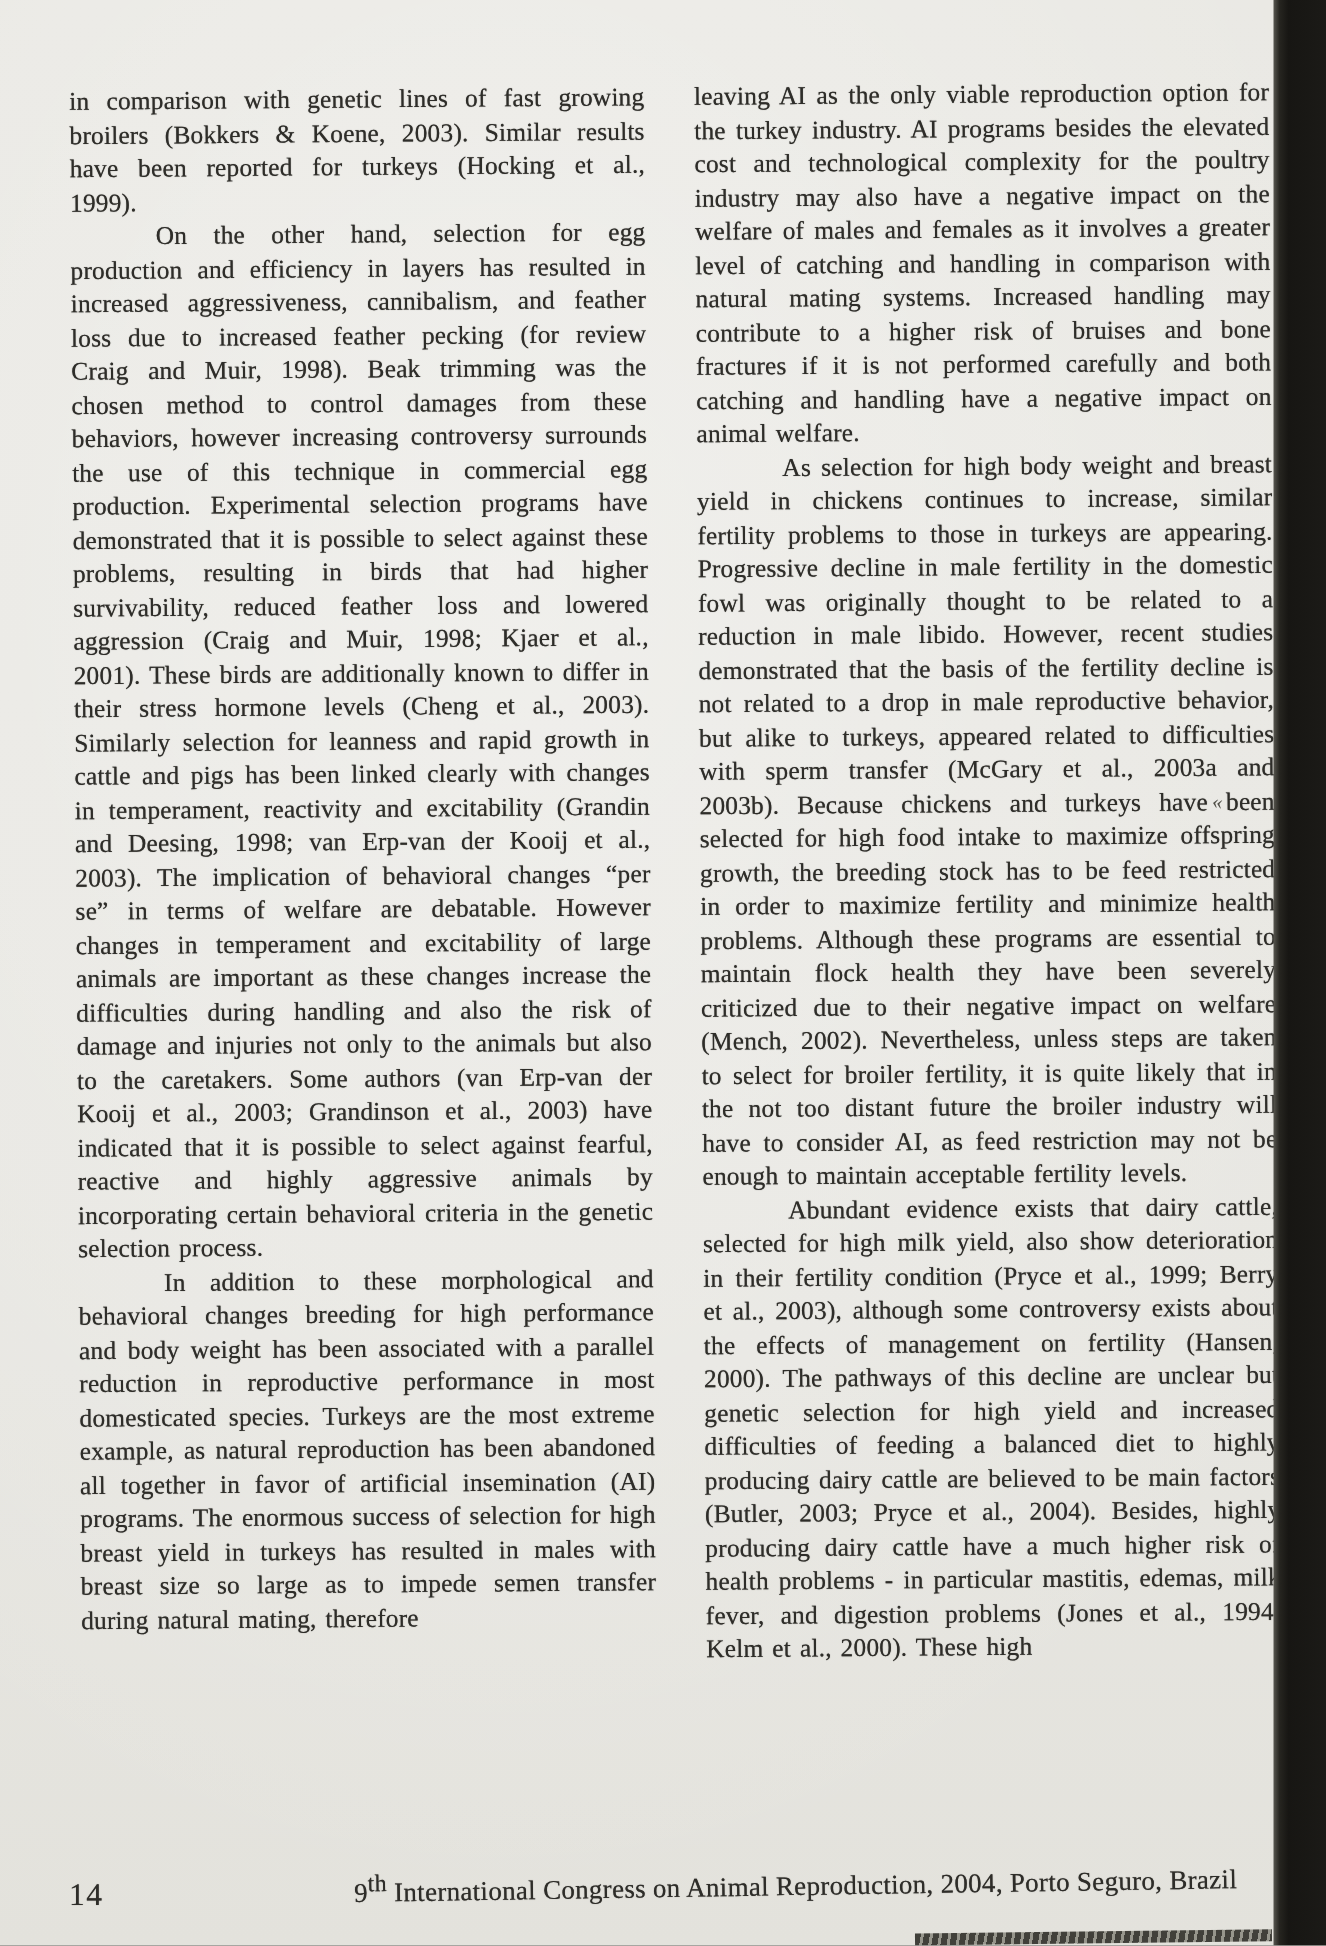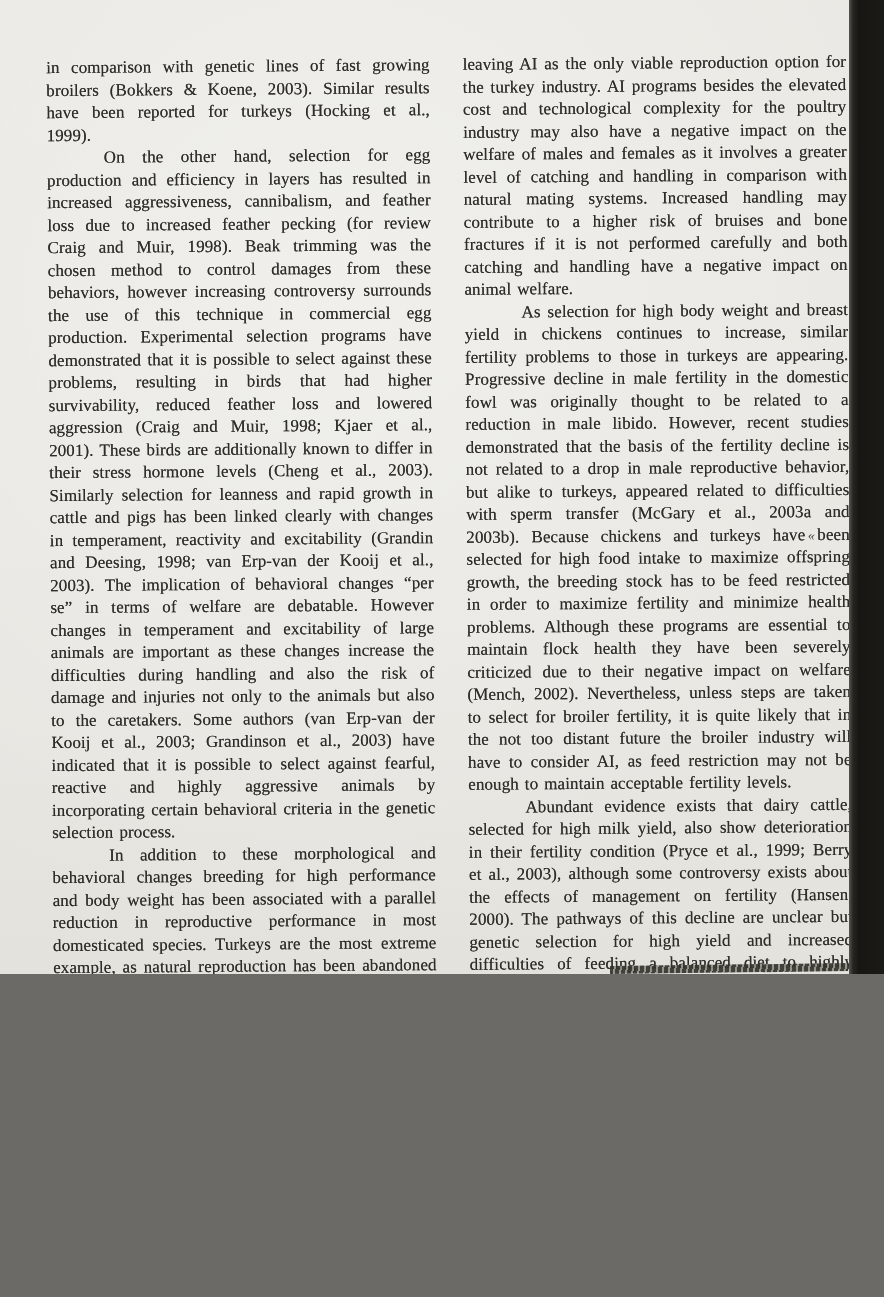--- a/index.html
+++ b/index.html
@@ -1,18 +1,18 @@
 <!DOCTYPE html>
 <html><head>
 <meta charset="utf-8">
 <style>
   html,body{margin:0;padding:0;}
   body{width:884px;height:1297px;background:#6b6a66;}
   .page{
-    position:relative;width:884px;height:974px;overflow:hidden;
+    position:relative;width:884px;height:1297px;overflow:hidden;
     background:
       radial-gradient(130% 115% at 38% 30%, rgba(255,255,255,0.35) 0%, rgba(255,255,255,0) 60%),
       linear-gradient(180deg,#e9e8e3 0%, #e7e6e1 70%, #e3e2dc 100%);
     font-family:"Liberation Serif", serif;
     color:#2e2d29;
   }
   
   .dark-edge{
     position:absolute;top:0;right:0;width:35px;height:100%;
     background:linear-gradient(90deg,#57564f 0px,#262520 4px,#171613 10px,#1b1a17 100%);
@@ -46,21 +46,21 @@
     position:absolute;left:46px;top:1251px;
     font-size:21px;letter-spacing:1px;
     text-shadow:0 0 0.5px rgba(46,45,41,0.8);
   }
   .footer-congress{
     position:absolute;left:236px;top:1252px;
     font-size:18px;letter-spacing:0.2px;white-space:nowrap;
     transform:rotate(-0.9deg);transform-origin:left center;
     text-shadow:0 0 0.5px rgba(46,45,41,0.8);
   }
-  .footer-congress sup{font-size:12px;line-height:0;vertical-align:super;}
+  .footer-congress sup{font-size:16px;line-height:0;vertical-align:super;}
 </style>
 </head>
 <body>
 
 <div class="page">
 
   <div class="content">
     <div class="col">
       <p>in comparison with genetic lines of fast growing broilers (Bokkers &amp; Koene, 2003). Similar results have been reported for turkeys (Hocking et al., 1999).</p>
       <p class="ind">On the other hand, selection for egg production and efficiency in layers has resulted in increased aggressiveness, cannibalism, and feather loss due to increased feather pecking (for review Craig and Muir, 1998). Beak trimming was the chosen method to control damages from these behaviors, however increasing controversy surrounds the use of this technique in commercial egg production.  Experimental selection programs have demonstrated that it is possible to select against these problems, resulting in birds that had higher survivability, reduced feather loss and lowered aggression (Craig and Muir, 1998; Kjaer et al., 2001). These birds are additionally known to differ in their stress hormone levels (Cheng et al., 2003). Similarly selection for leanness and rapid growth in cattle and pigs has been linked clearly with changes in temperament, reactivity and excitability (Grandin and Deesing, 1998; van Erp-van der Kooij et al., 2003). The implication of behavioral changes “per se” in terms of welfare are debatable. However changes in temperament and excitability of large animals are important as these changes increase the difficulties during handling and also the risk of damage and injuries not only to the animals but also to the caretakers. Some authors (van Erp-van der Kooij et al., 2003; Grandinson et al., 2003) have indicated that it is possible to select against fearful, reactive and highly aggressive animals by incorporating certain behavioral criteria in the genetic selection process.</p>

